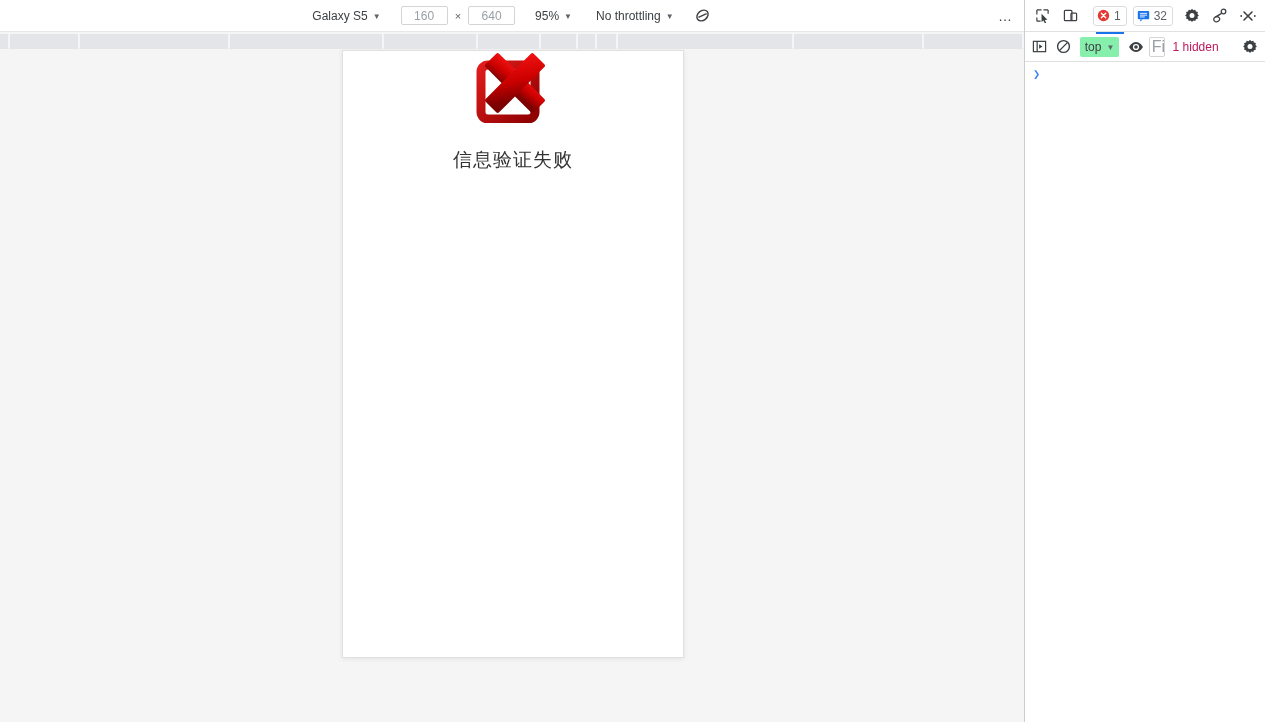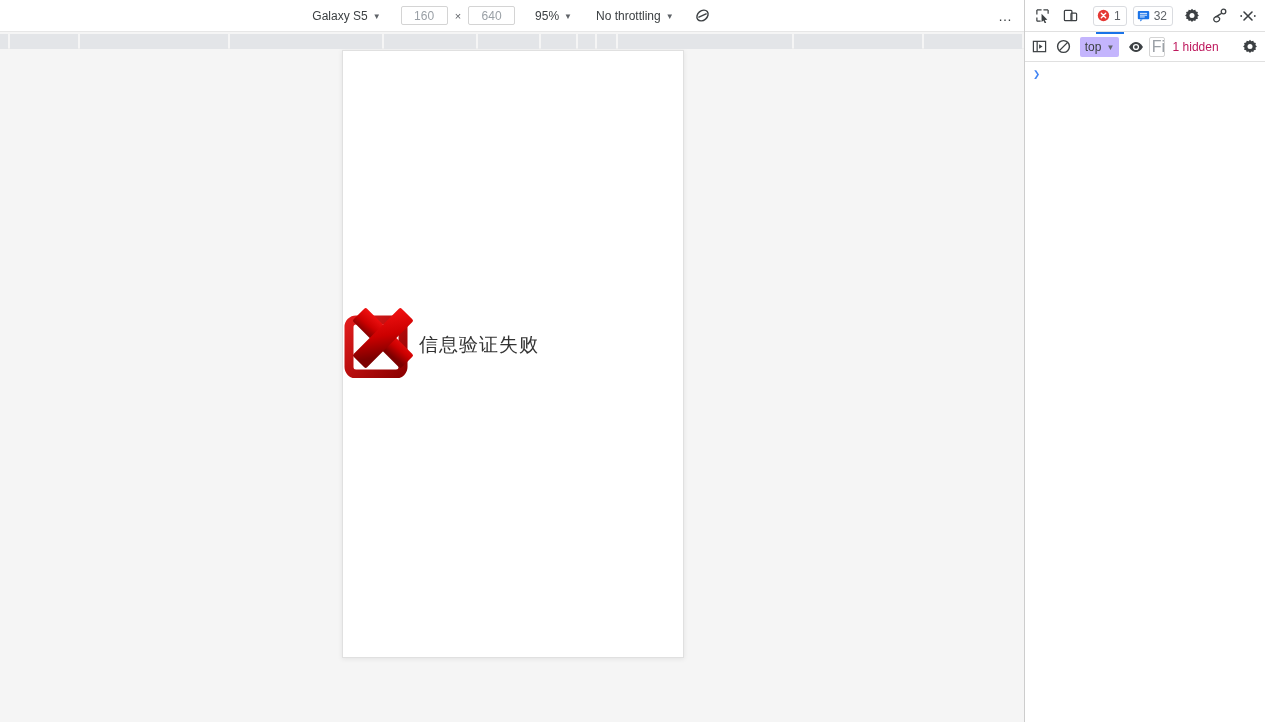--- a/index.html
+++ b/index.html
@@ -141,21 +141,21 @@
     box-sizing: border-box;
     overflow: hidden;
   }
 
   
   #page-content {
     width: 100%;
     height: 100%;
     background: #fff;
     display: flex;
-    flex-direction: row;
+    flex-direction: column;
     align-items: center;
     box-sizing: border-box;
   }
   #error-icon {
     position: relative;
     width: 76px;
     height: 72px;
     margin-bottom: 24px;
   }
   #error-icon svg { display: block; }
@@ -252,21 +252,21 @@
     border-bottom: 1px solid #e0e0e0;
     padding: 0 4px;
     box-sizing: border-box;
     gap: 2px;
   }
   #context-selector {
     display: flex;
     align-items: center;
     height: 20px;
     padding: 0 5px;
-    background: #c4b5fd;
+    background: #86efac;
     border-radius: 2px;
     font-size: 12px;
     color: #3c4043;
     margin: 0 4px;
   }
   #filter-input {
     width: 18px;
     height: 20px;
     border: 1px solid #d4d4d4;
     border-radius: 2px;

